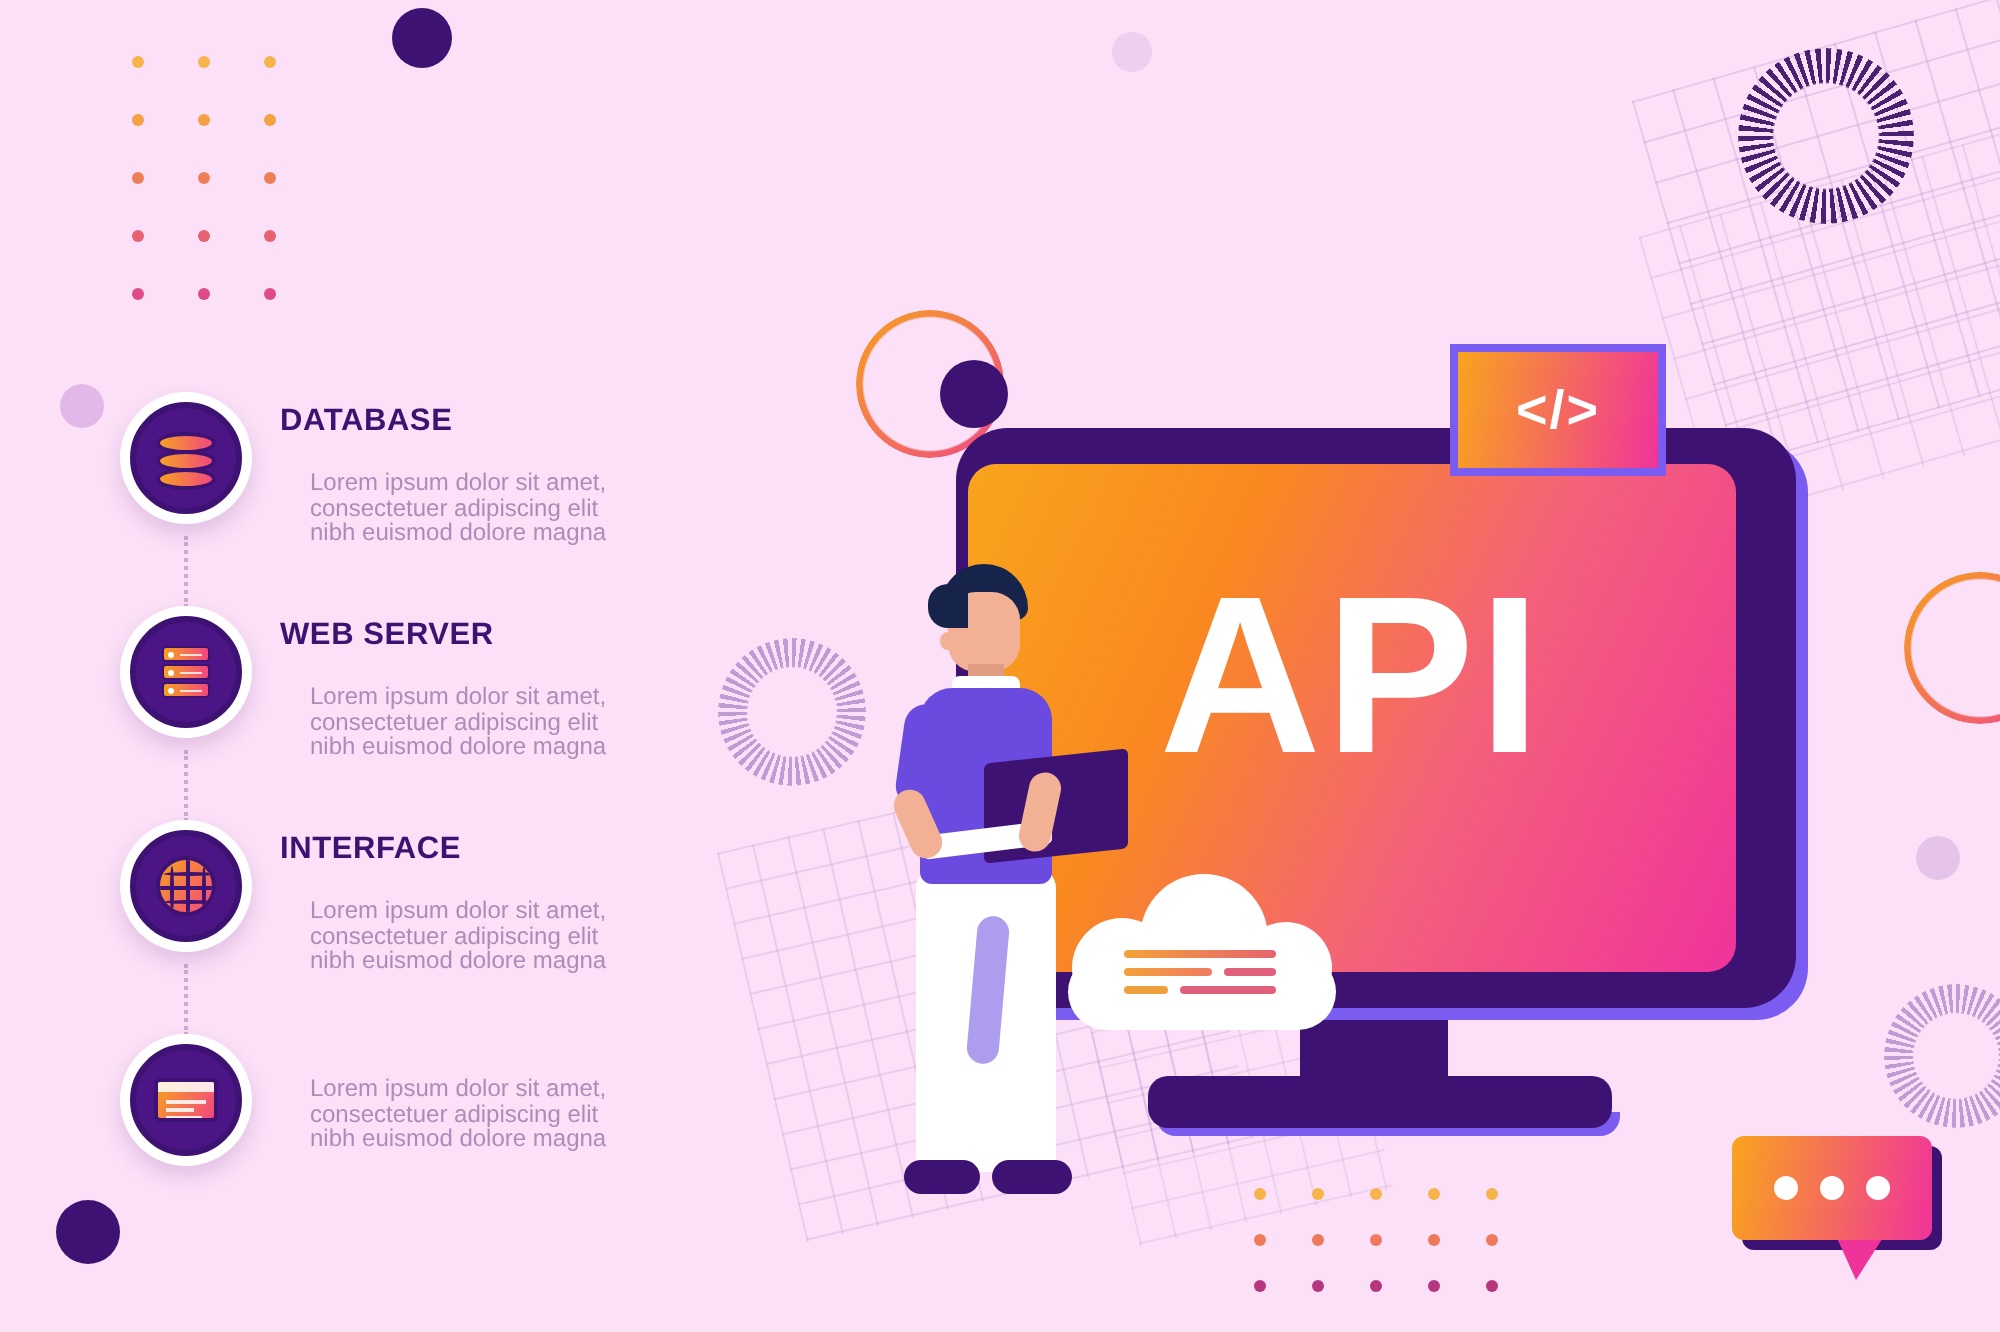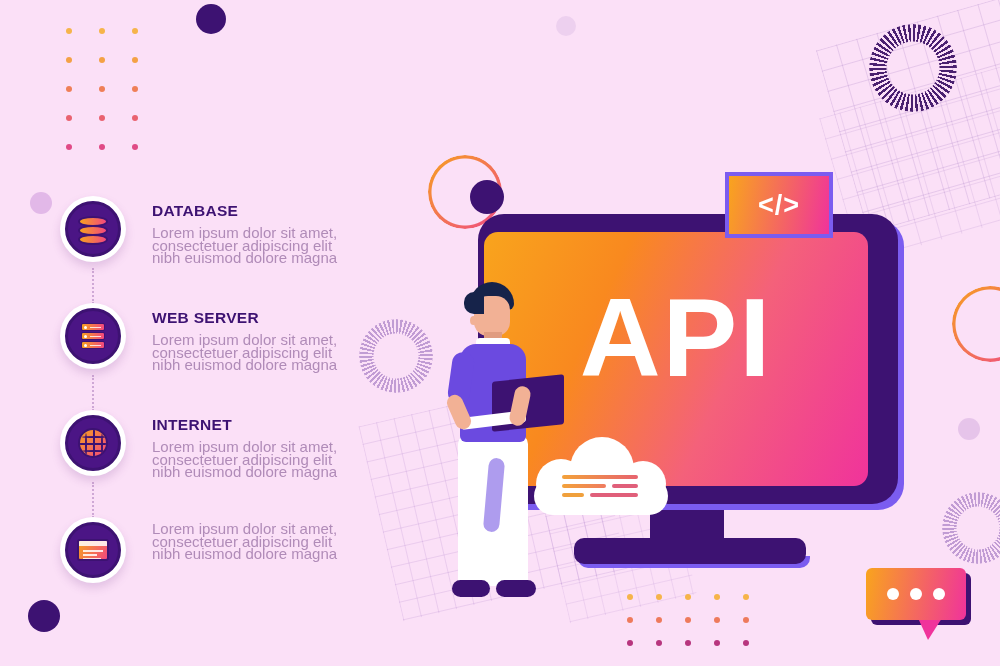--- a/index.html
+++ b/index.html
@@ -61,27 +61,27 @@
     background:#fff;
     box-shadow:0 5px 10px rgba(110,50,140,.18);
   }
   .badge-ring{
     position:absolute;left:5px;top:5px;width:56px;height:56px;border-radius:50%;
     border:3px solid #3d1272;
     background:#4b1585;
     box-sizing:border-box;
     display:flex;align-items:center;justify-content:center;
   }
-  .item-text{position:absolute;left:92px;top:6px;width:200px;}
+  .item-text{position:absolute;left:80px;top:6px;width:200px;}
   .item-title{
     color:#3d1272;font-size:15.5px;font-weight:bold;letter-spacing:.3px;
     margin:0 0 7px 0;
   }
   .item-desc{
-    color:#b08bb8;font-size:15px;line-height:12.6px;margin:0;
+    color:#b08bb8;font-size:12px;line-height:12.6px;margin:15px;
   }
   .connector{
     position:absolute;left:32px;width:2px;
     border-left:2px dotted #cfa8d6;
   }
 
   
   .ico{position:relative;width:34px;height:34px;}
   .db-disk{
     position:absolute;left:2px;width:30px;height:11px;border-radius:50%/50%;
@@ -361,21 +361,21 @@
               <i class="m" style="left:0;top:13px;width:30px;height:2px;"></i>
               <i class="m" style="left:5px;top:3px;width:2px;height:24px;border-radius:50%;"></i>
               <i class="m" style="left:21px;top:3px;width:2px;height:24px;border-radius:50%;"></i>
               <i class="m" style="left:2px;top:6px;width:26px;height:2px;border-radius:50%;"></i>
               <i class="m" style="left:2px;top:20px;width:26px;height:2px;border-radius:50%;"></i>
             </span>
           </div>
         </div>
       </div>
       <div class="item-text">
-        <p class="item-title">INTERNET</p>
+        <p class="item-title">INTERFACE</p>
         <p class="item-desc">Lorem ipsum dolor sit amet, consectetuer adipiscing elit nibh euismod dolore magna</p>
       </div>
     </div>
 
     <div class="item">
       <div class="badge-wrap">
         <div class="badge-outer"></div>
         <div class="badge-ring">
           <div class="ico">
             <span class="win">

